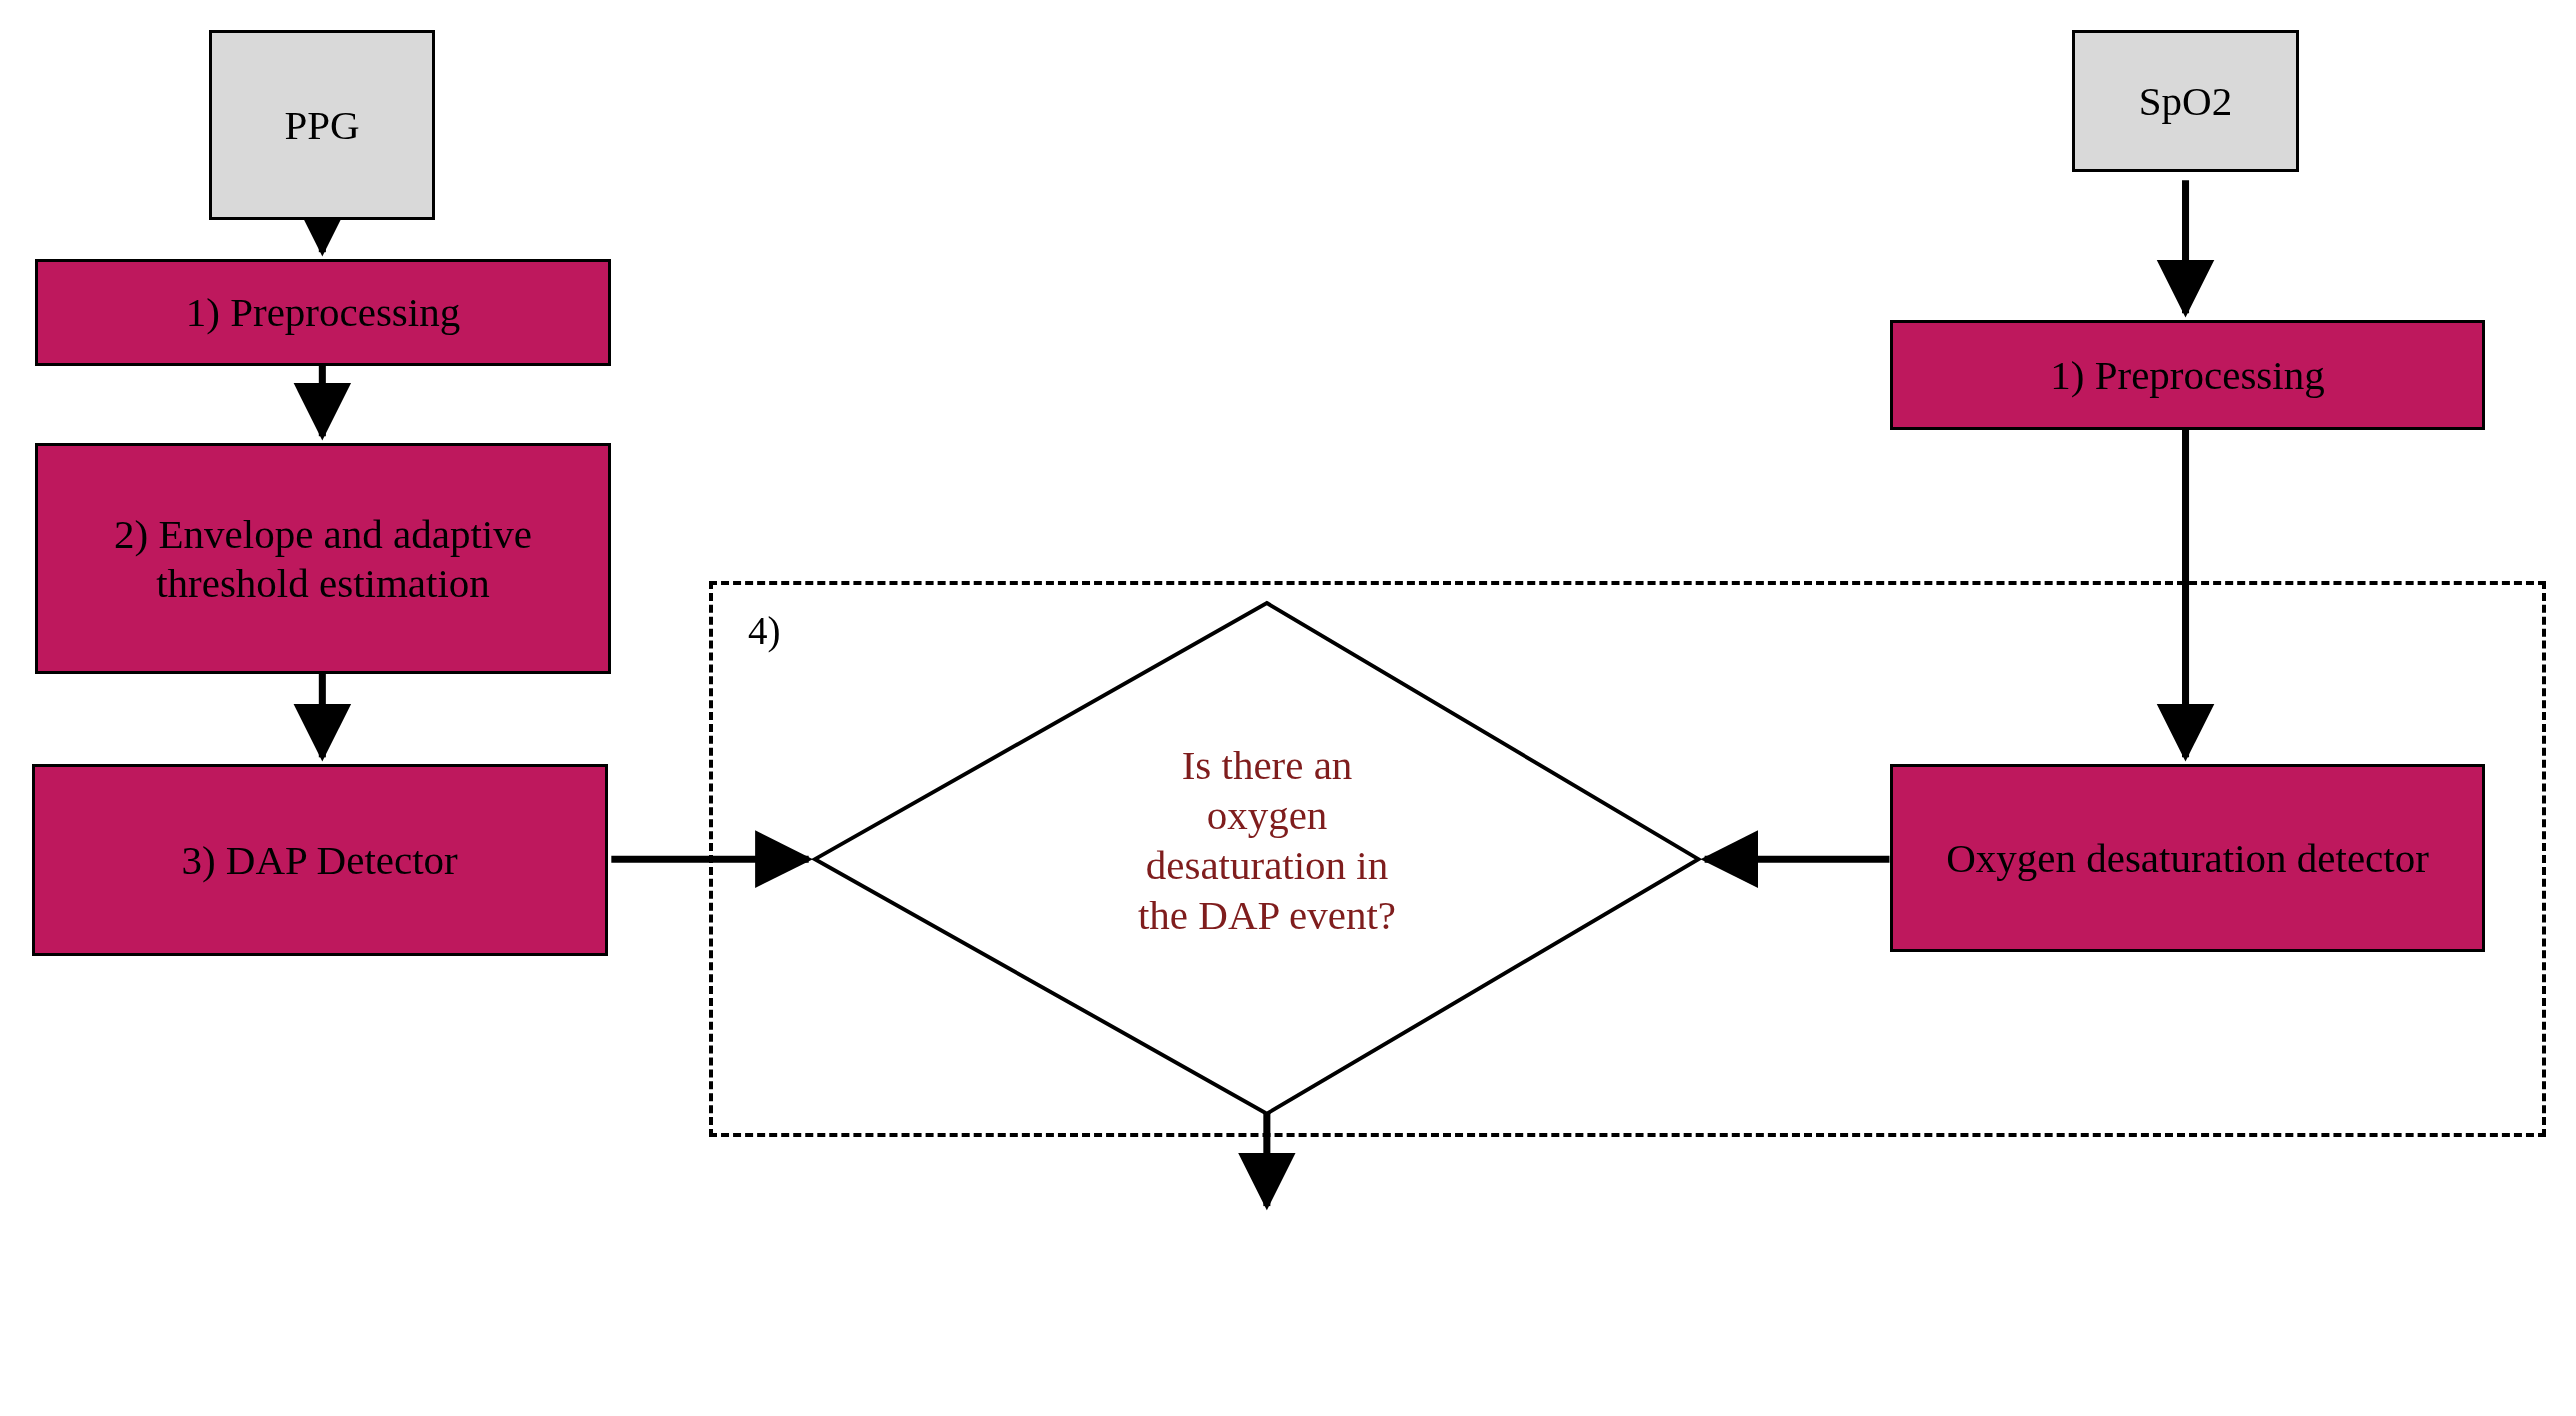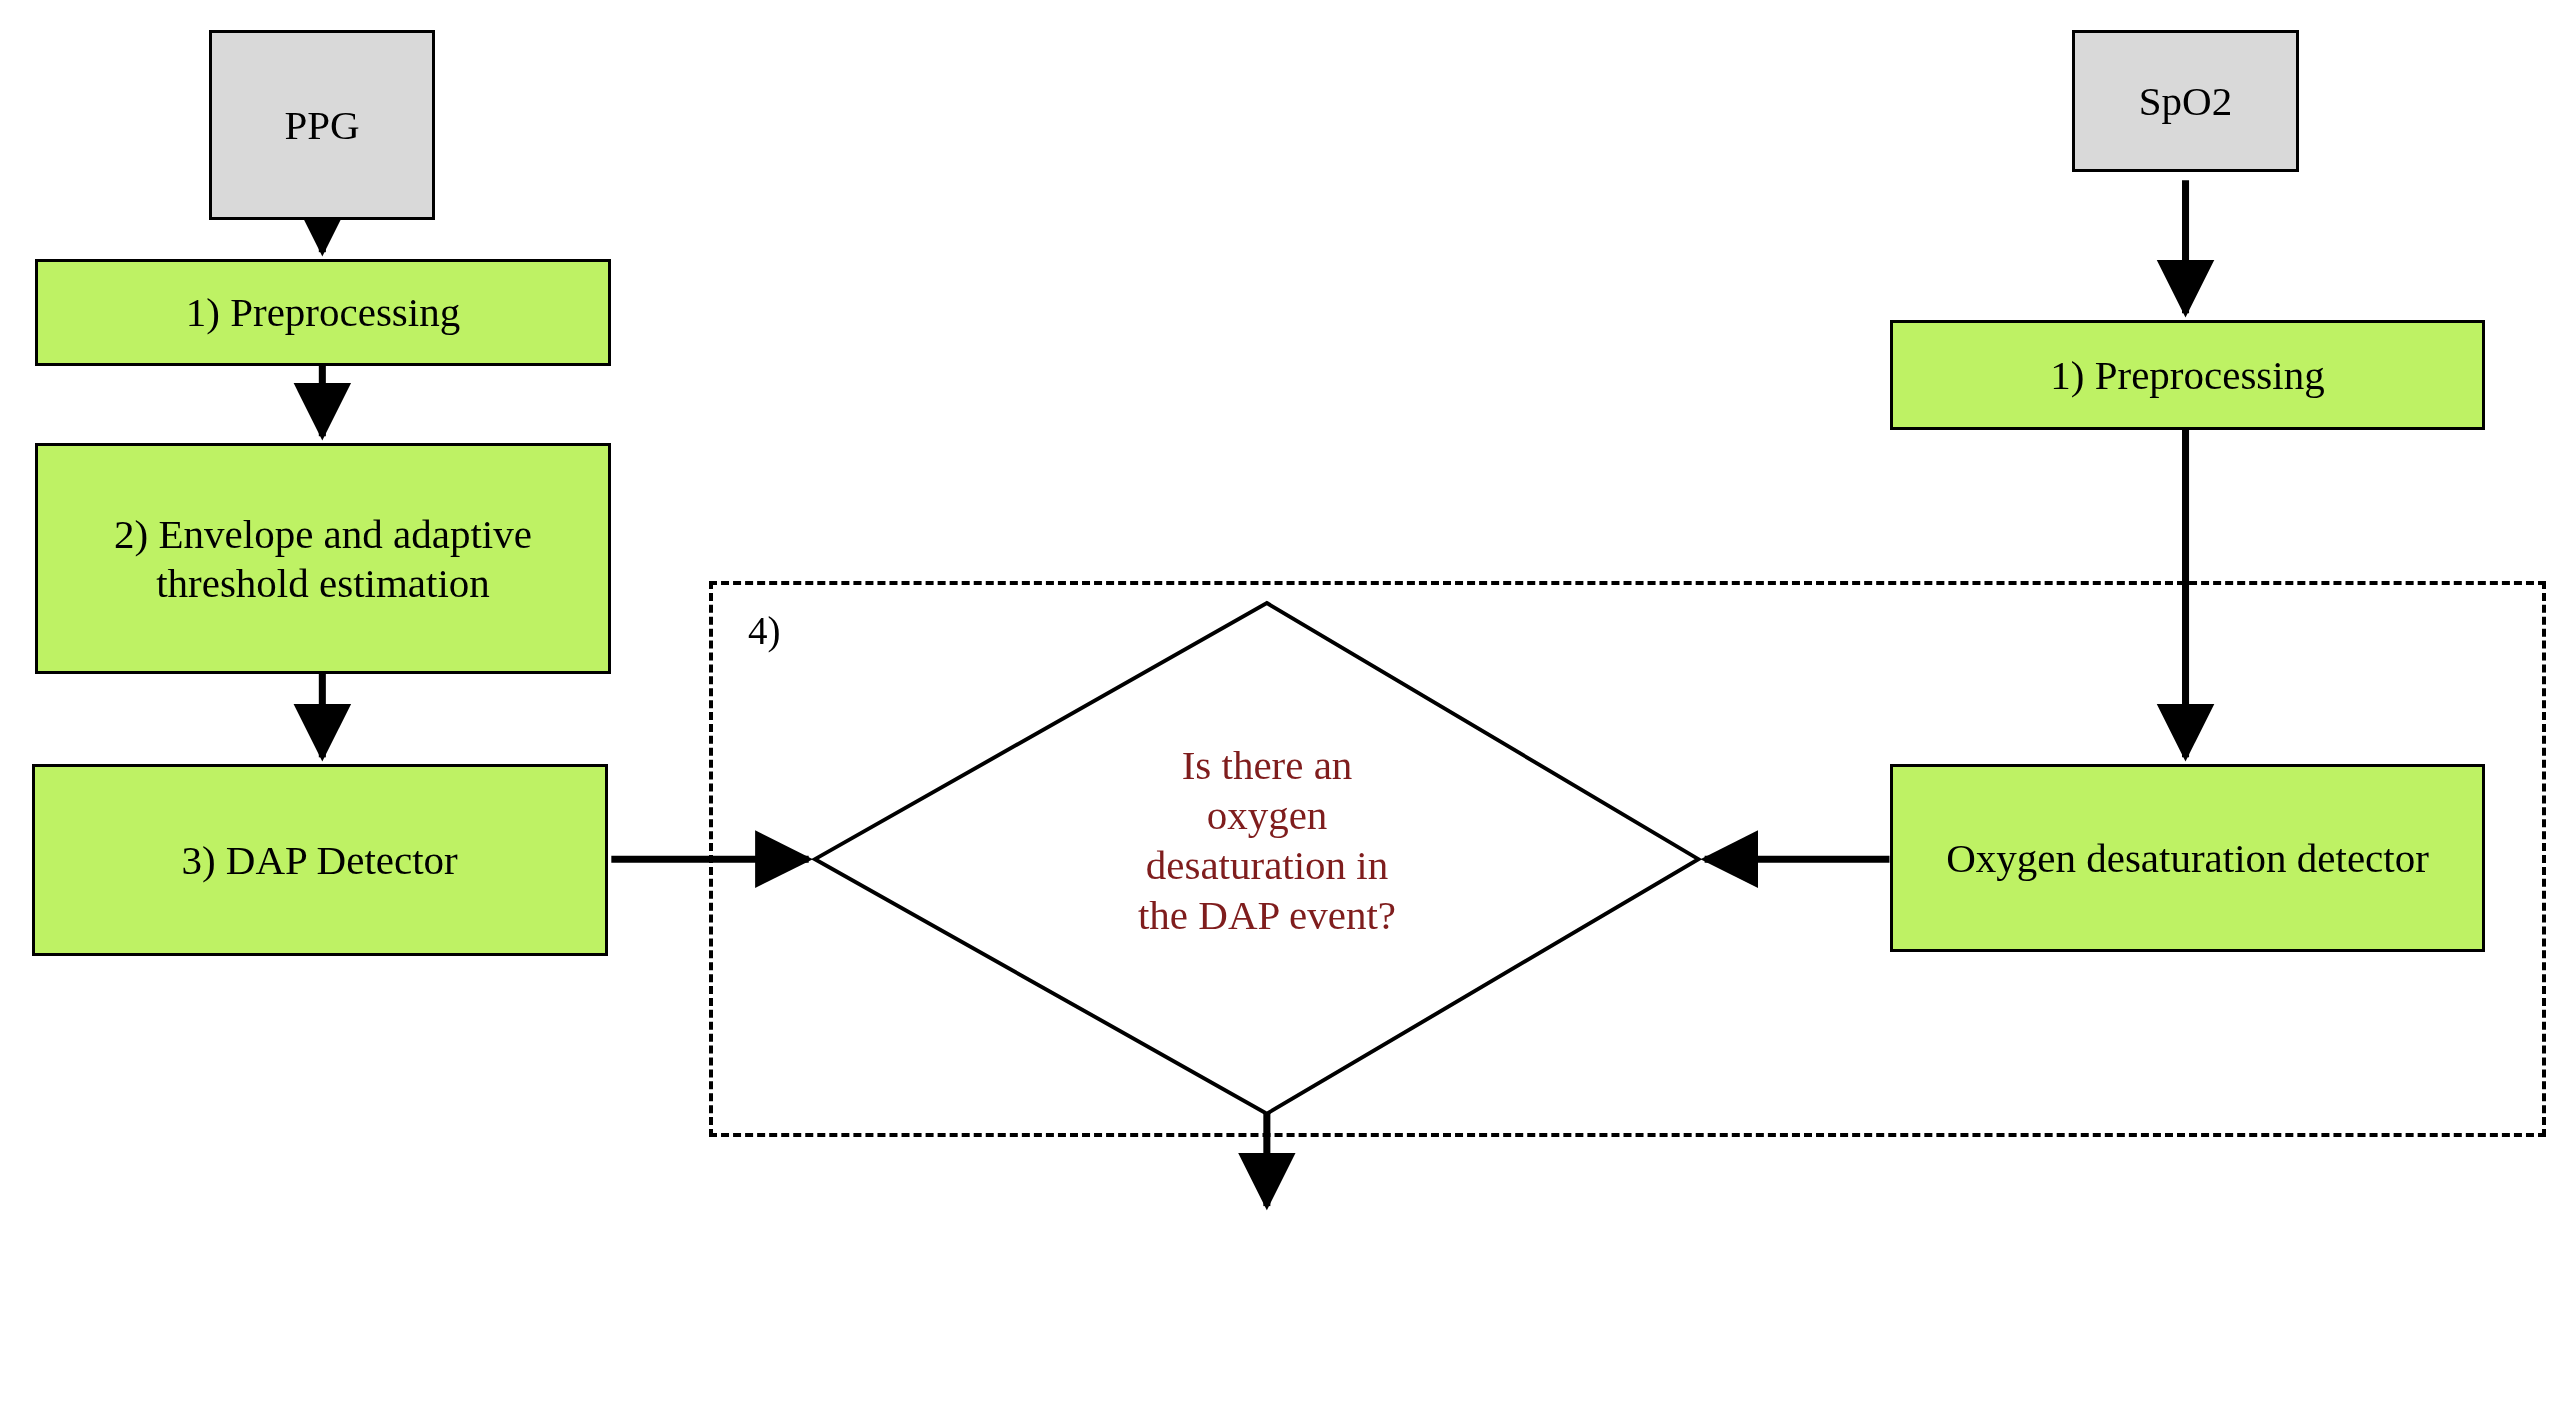--- a/index.html
+++ b/index.html
@@ -18,21 +18,21 @@
   }
   .node {
     position: absolute;
     box-sizing: border-box;
     display: flex;
     align-items: center;
     justify-content: center;
     text-align: center;
     color: #000000;
     border: 3.9px solid #000000;
-    background: #bef264;
+    background: #be185d;
     font-size: 41px;
     line-height: 1.18;
     padding: 3.1px 7.8px;
   }
   .node.shaded {
     background: #d9d9d9;
   }
   .svg-layer {
     position: absolute;
     left: 0;

